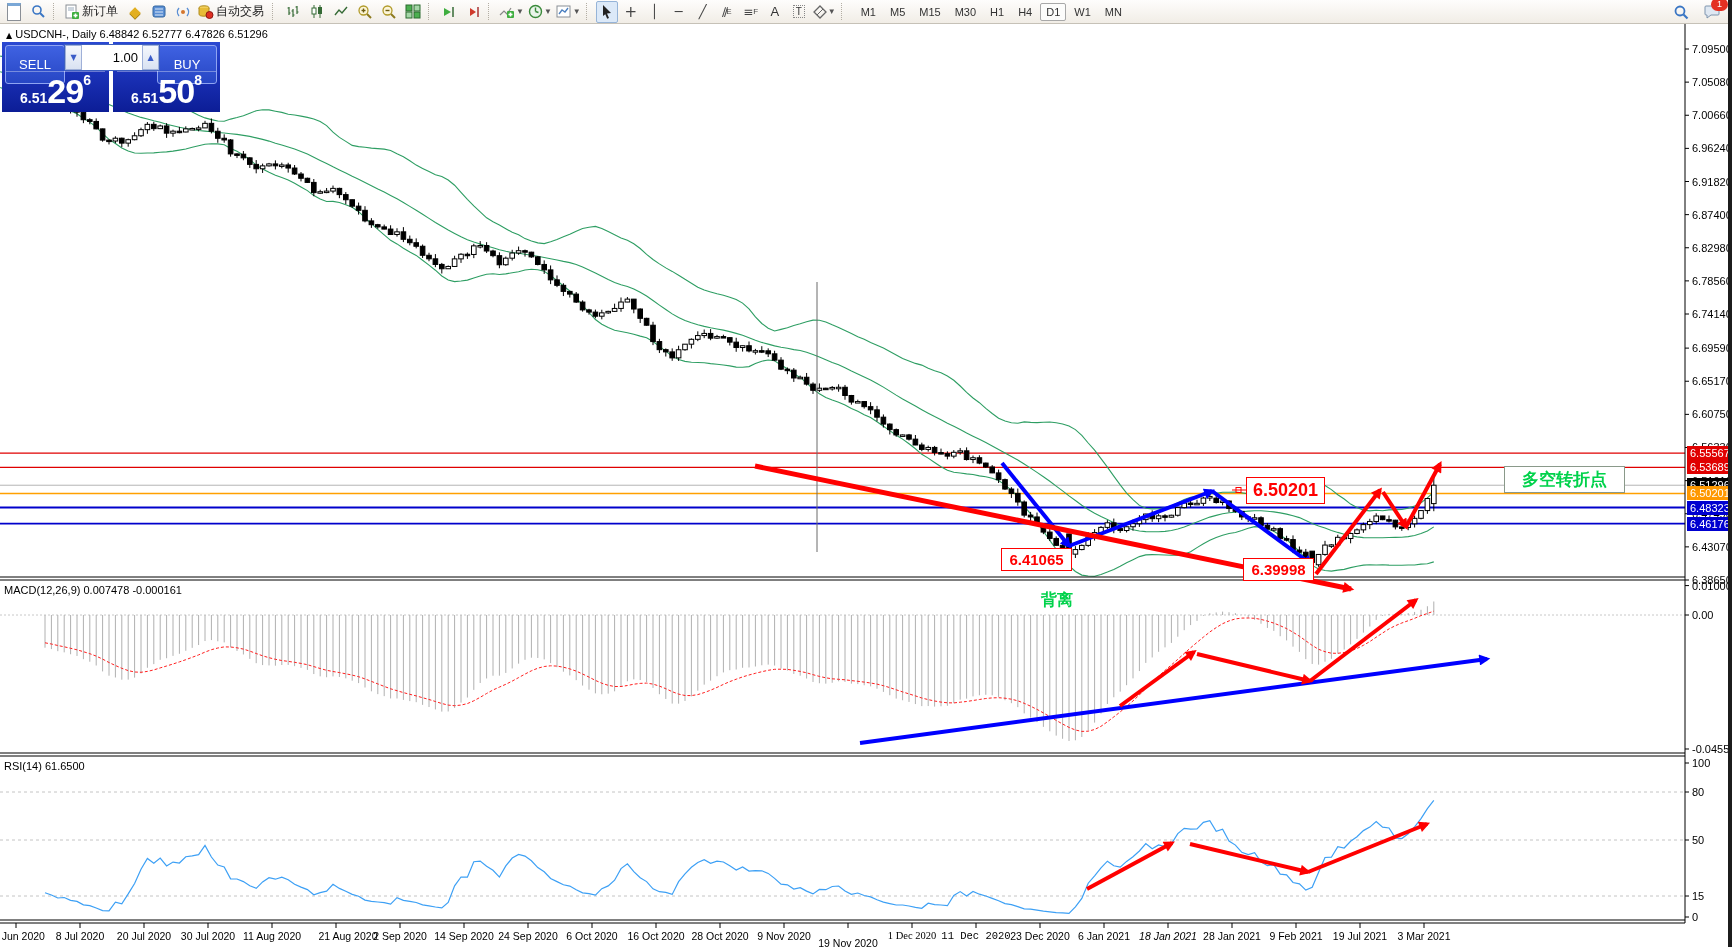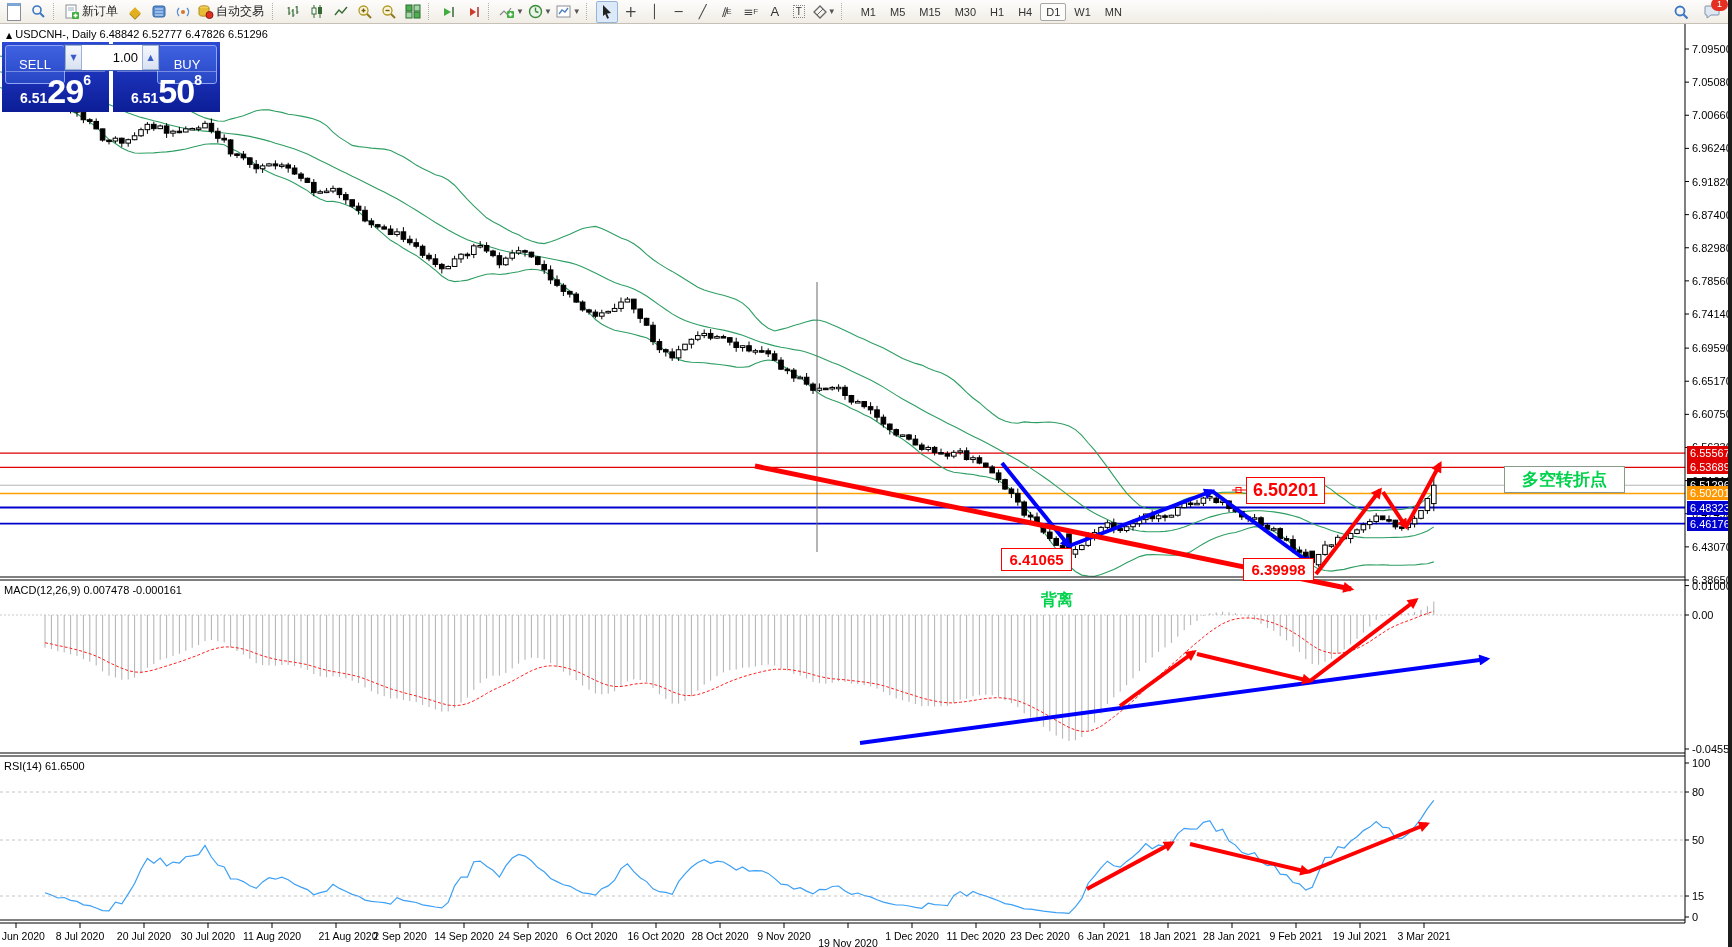--- a/index.html
+++ b/index.html
@@ -1068,25 +1068,25 @@
       <div class="date-label" style="left: 272px; top: 930px;">11 Aug 2020</div>
       <div class="date-label" style="left: 336px; top: 930px; margin-left: 12px;">21 Aug 2020</div>
       <div class="date-label" style="left: 400px; top: 930px;">2 Sep 2020</div>
       <div class="date-label" style="left: 464px; top: 930px;">14 Sep 2020</div>
       <div class="date-label" style="left: 528px; top: 930px;">24 Sep 2020</div>
       <div class="date-label" style="left: 592px; top: 930px;">6 Oct 2020</div>
       <div class="date-label" style="left: 656px; top: 930px;">16 Oct 2020</div>
       <div class="date-label" style="left: 720px; top: 930px;">28 Oct 2020</div>
       <div class="date-label" style="left: 784px; top: 930px;">9 Nov 2020</div>
       <div class="date-label" style="left: 848px; top: 930px; margin-top: 7px;">19 Nov 2020</div>
-      <div class="date-label" style="left: 912px; top: 930px;">1 Dec 2020</div>
-      <div class="date-label" style="left: 976px; top: 930px;">11 Dec 2020</div>
+      <div class="date-label" style="left: 912px; top: 930px; font-family: Liberation Serif, serif;">1 Dec 2020</div>
+      <div class="date-label" style="left: 976px; top: 930px; font-family: Liberation Mono, monospace;">11 Dec 2020</div>
       <div class="date-label" style="left: 1040px; top: 930px;">23 Dec 2020</div>
       <div class="date-label" style="left: 1104px; top: 930px;">6 Jan 2021</div>
-      <div class="date-label" style="left: 1168px; top: 930px;">18 Jan 2021</div>
+      <div class="date-label" style="left: 1168px; top: 930px; font-style: italic;">18 Jan 2021</div>
       <div class="date-label" style="left: 1232px; top: 930px;">28 Jan 2021</div>
       <div class="date-label" style="left: 1296px; top: 930px;">9 Feb 2021</div>
       <div class="date-label" style="left: 1360px; top: 930px;">19 Jul 2021</div>
       <div class="date-label" style="left: 1424px; top: 930px;">3 Mar 2021</div>
     </div>
   <div id="annos">
       <div class="anno boxed" style="left: 1246px; top: 477px; width: 77px; height: 25px; color: rgb(255, 0, 0); font-size: 18px; border: 1px solid rgb(255, 0, 0);">6.50201</div>
       <div class="anno boxed" style="left: 1001px; top: 548px; width: 69px; height: 21px; color: rgb(255, 0, 0); font-size: 15px; border: 1px solid rgb(255, 0, 0);">6.41065</div>
       <div class="anno boxed" style="left: 1243px; top: 558px; width: 69px; height: 21px; color: rgb(255, 0, 0); font-size: 15px; border: 1px solid rgb(255, 0, 0);">6.39998</div>
       <div class="anno boxed" style="left: 1504px; top: 466px; width: 119px; height: 25px; color: rgb(0, 210, 75); font-size: 17px; border: 1px solid rgb(138, 153, 138);">多空转折点</div>

